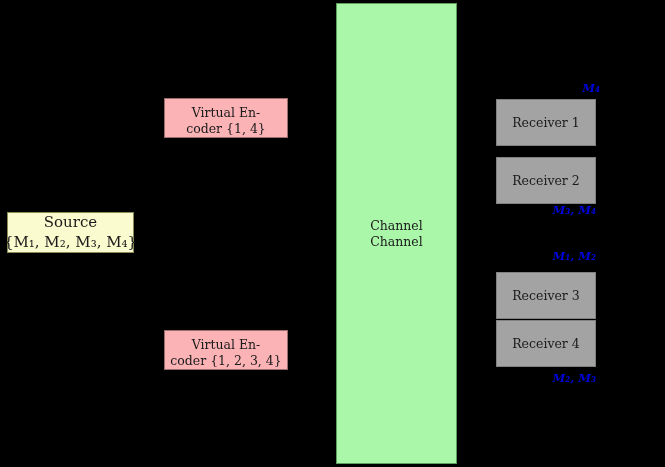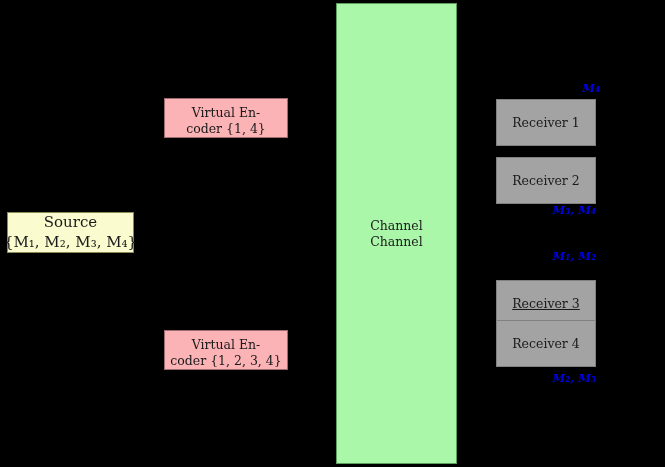--- a/index.html
+++ b/index.html
@@ -78,21 +78,21 @@
     background: #a3a3a3;
     border: 1px solid #818181;
     font-size: 12.5px;
     width: 100px;
     height: 47px;
     left: 496px;
     justify-content: center;
   }
   #receiver-1 { top: 99px; }
   #receiver-2 { top: 157px; }
-  #receiver-3 { top: 280px; text-decoration: underline; }
+  #receiver-3 { top: 272px; }
   #receiver-4 { top: 320px; }
 
   
   .msg-label {
     position: absolute;
     color: #0000dd;
     font-weight: bold;
     font-style: italic;
     font-size: 11.5px;
     white-space: nowrap;

